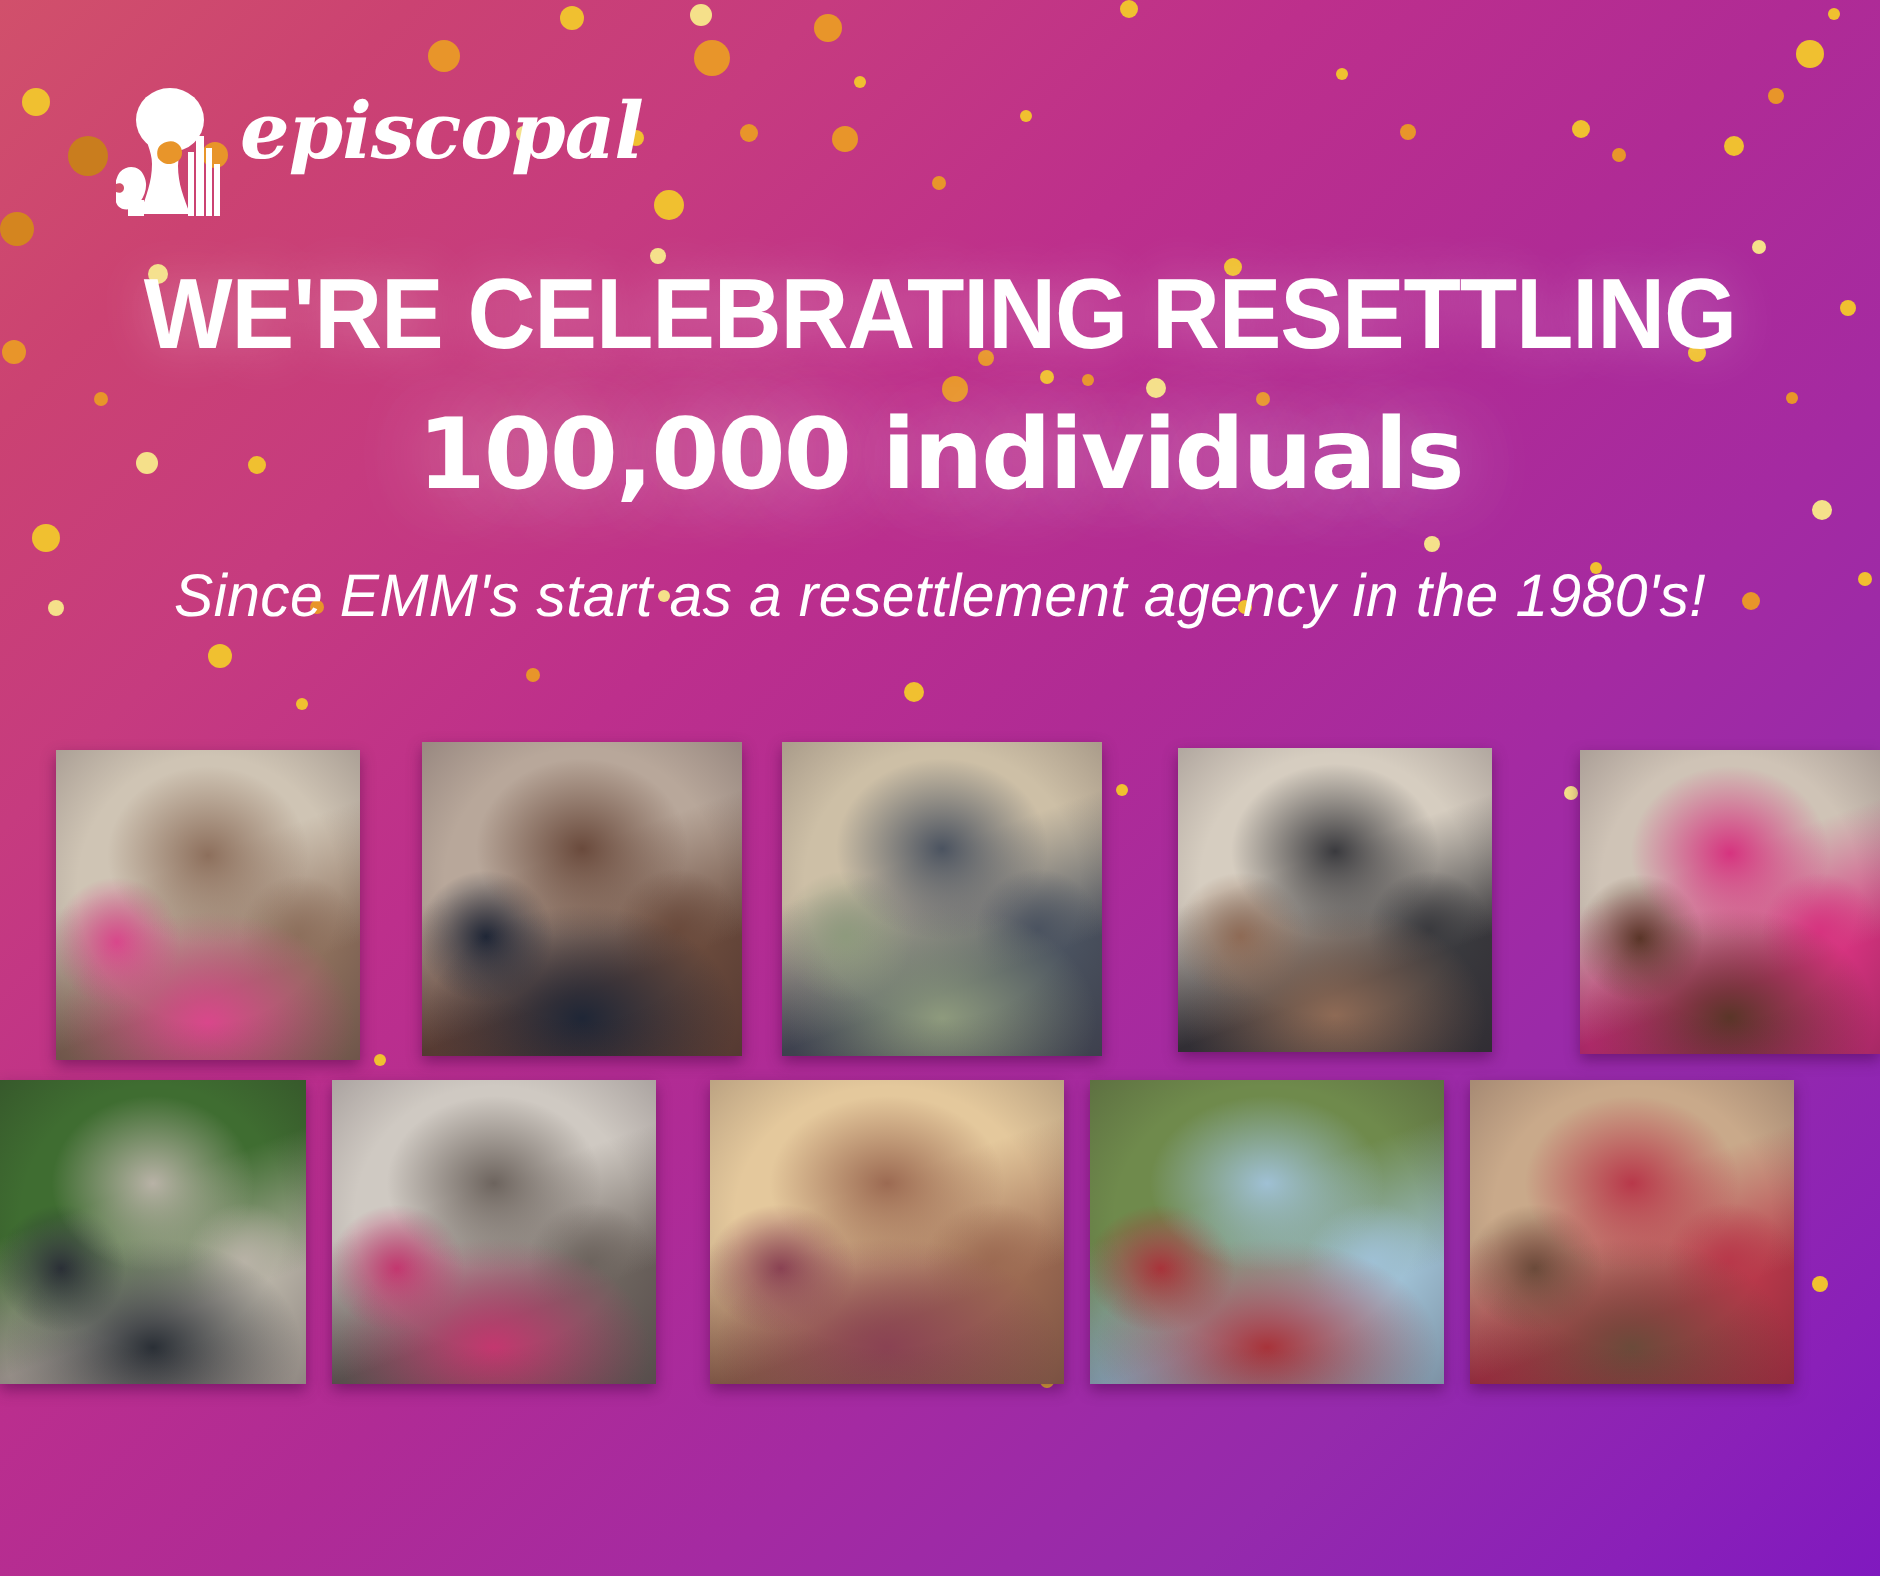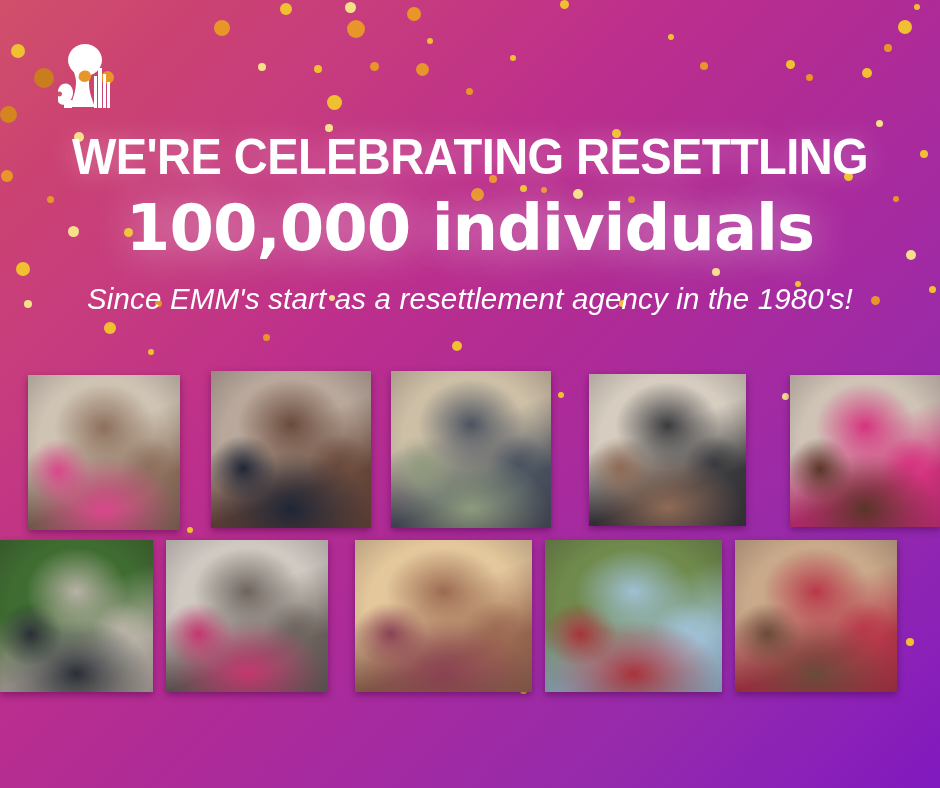--- a/index.html
+++ b/index.html
@@ -94,21 +94,21 @@
   }
   #headline-2 {
     position: absolute;
     left: 0;
     top: 185px;
     width: 940px;
     text-align: center;
     color: #ffffff;
     font-family: "DejaVu Sans", sans-serif;
     font-weight: 700;
-    font-size: 64px;
+    font-size: 49px;
     line-height: 86px;
     letter-spacing: -1px;
     text-shadow: 0 0 40px rgba(255,255,255,0.42), 0 0 70px rgba(255,255,255,0.22);
     white-space: nowrap;
   }
   #headline-3 {
     position: absolute;
     left: 0;
     top: 280px;
     width: 940px;
@@ -219,20 +219,21 @@
           <path d="M36 34h3v32h-3z"></path>
           <path d="M45 32h3v34h-3z"></path>
           <path d="M49 40h3v26h-3z"></path>
           <path d="M2 44c4-4 10-3 12 2 2 4 1 9-2 13-3 4-8 5-11 2-3-4-2-13 1-17z"></path>
           <path d="M0 50c2-1 4 0 4 2s-2 3-4 2z" fill="#d1506b"></path>
           <path d="M6 58h8v8H6z"></path>
         </g>
       </svg>
     </div>
     <div id="logo-text">
+      <span class="logo-word">episcopal</span>
     </div>
   </div>
 
   <div id="headline-1">WE'RE CELEBRATING RESETTLING</div>
   <div id="headline-2">100,000 individuals</div>
   <div id="headline-3">Since EMM's start as a resettlement agency in the 1980's!</div>
 
   <div id="photo-grid">
       <div class="photo" title="Family of four standing in a hallway" style="left: 28px; top: 375px; width: 152px; height: 155px;">
         <div class="ph-layer" style="background: linear-gradient(160deg, rgb(207, 196, 180) 0%, rgb(207, 196, 180) 38%, rgb(141, 111, 92) 72%, rgb(141, 111, 92) 100%);"></div>

